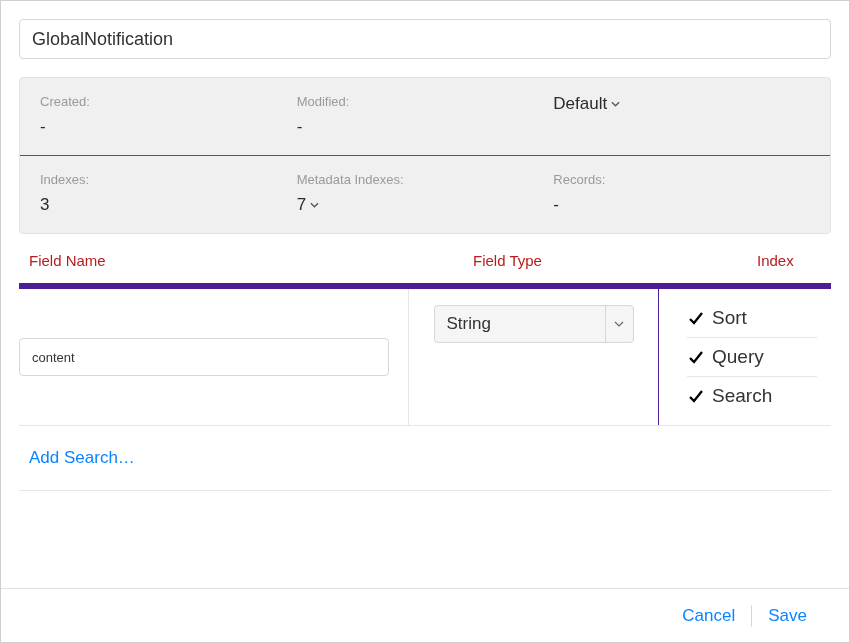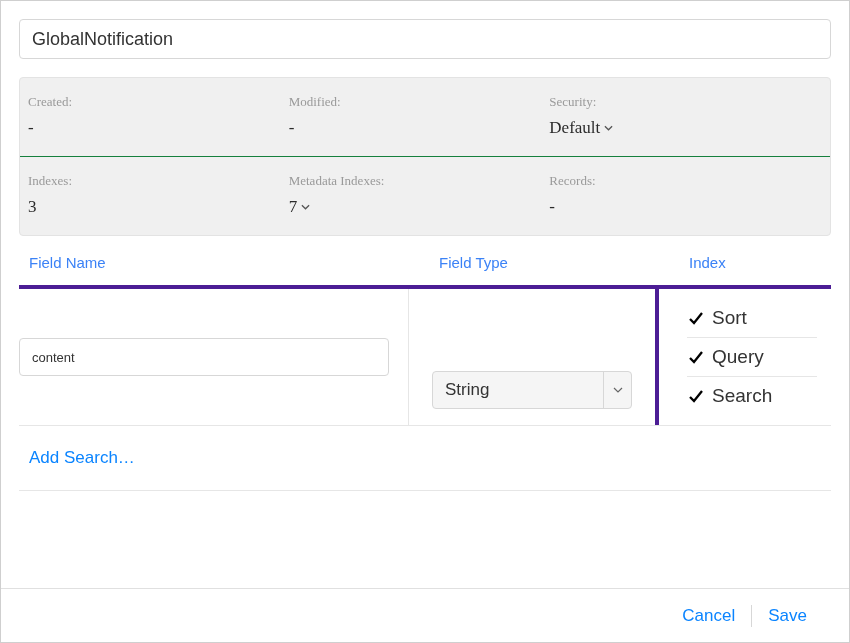--- a/index.html
+++ b/index.html
@@ -34,65 +34,65 @@
       outline: none;
     }
     .meta-box {
       margin-top: 18px;
       background: #f0f0f0;
       border: 1px solid #e3e3e3;
       border-radius: 4px;
     }
     .meta-row {
       display: flex;
-      padding: 16px 20px 18px 8px;
-      font-family: Liberation Serif, serif;
+      padding: 16px 20px 18px 20px;
     }
     .meta-row + .meta-row { border-top: 1px solid #15803d; }
     .meta-cell { flex: 1; }
     .meta-label {
       color: #9a9a9a;
       font-size: 13px;
       margin-bottom: 8px;
     }
     .meta-value {
       color: #2b2b2b;
       font-size: 17px;
     }
     .with-caret { display: inline-flex; align-items: center; gap: 4px; }
     .caret-svg { flex-shrink: 0; }
     .table-head {
       display: flex;
       padding: 18px 10px 14px 10px;
-      color: #3b82f6;
+      color: #b91c1c;
       font-size: 15px;
-      border-bottom: 4px solid #4c1d95;
+      border-bottom: 6px solid #4c1d95;
+      gap: 34px;
     }
     .col-name { flex: 0 0 410px; }
     .col-type { flex: 0 0 230px; }
     .col-index { flex: 1; padding-left: 20px; }
     .field-row {
       display: flex;
       border-bottom: 1px solid #e6e6e6;
     }
     .cell {
       padding: 16px 0;
     }
     .cell-name {
       flex: 0 0 390px;
       border-right: 1px solid #e6e6e6;
       display: flex;
       align-items: center;
       padding-left: 0;
     }
     .cell-type {
       flex: 0 0 250px;
-      border-right: 4px solid #4c1d95;
-      display: flex;
-      align-items: flex-end;
+      border-right: 1px solid #4c1d95;
+      display: flex;
+      align-items: flex-start;
       justify-content: center;
     }
     .cell-index {
       flex: 1;
       padding: 10px 0 10px 28px;
     }
     .field-name-input {
       width: 370px;
       height: 38px;
       border: 1px solid #d7d7d7;
@@ -190,21 +190,20 @@
       <div class="meta-row">
         <div class="meta-cell">
           <div class="meta-label">Created:</div>
           <div class="meta-value">-</div>
         </div>
         <div class="meta-cell">
           <div class="meta-label">Modified:</div>
           <div class="meta-value">-</div>
         </div>
         <div class="meta-cell">
-          <div class="meta-label">Security:</div>
           <div class="meta-value with-caret">
             <span>Default</span>
             <svg class="caret-svg" width="9" height="6" viewBox="0 0 10 6">
                 <path d="M1 1 L5 5 L9 1" stroke="#555" stroke-width="1.4" fill="none"></path>
               </svg>
           </div>
         </div>
       </div>
       <div class="meta-row">
         <div class="meta-cell">

